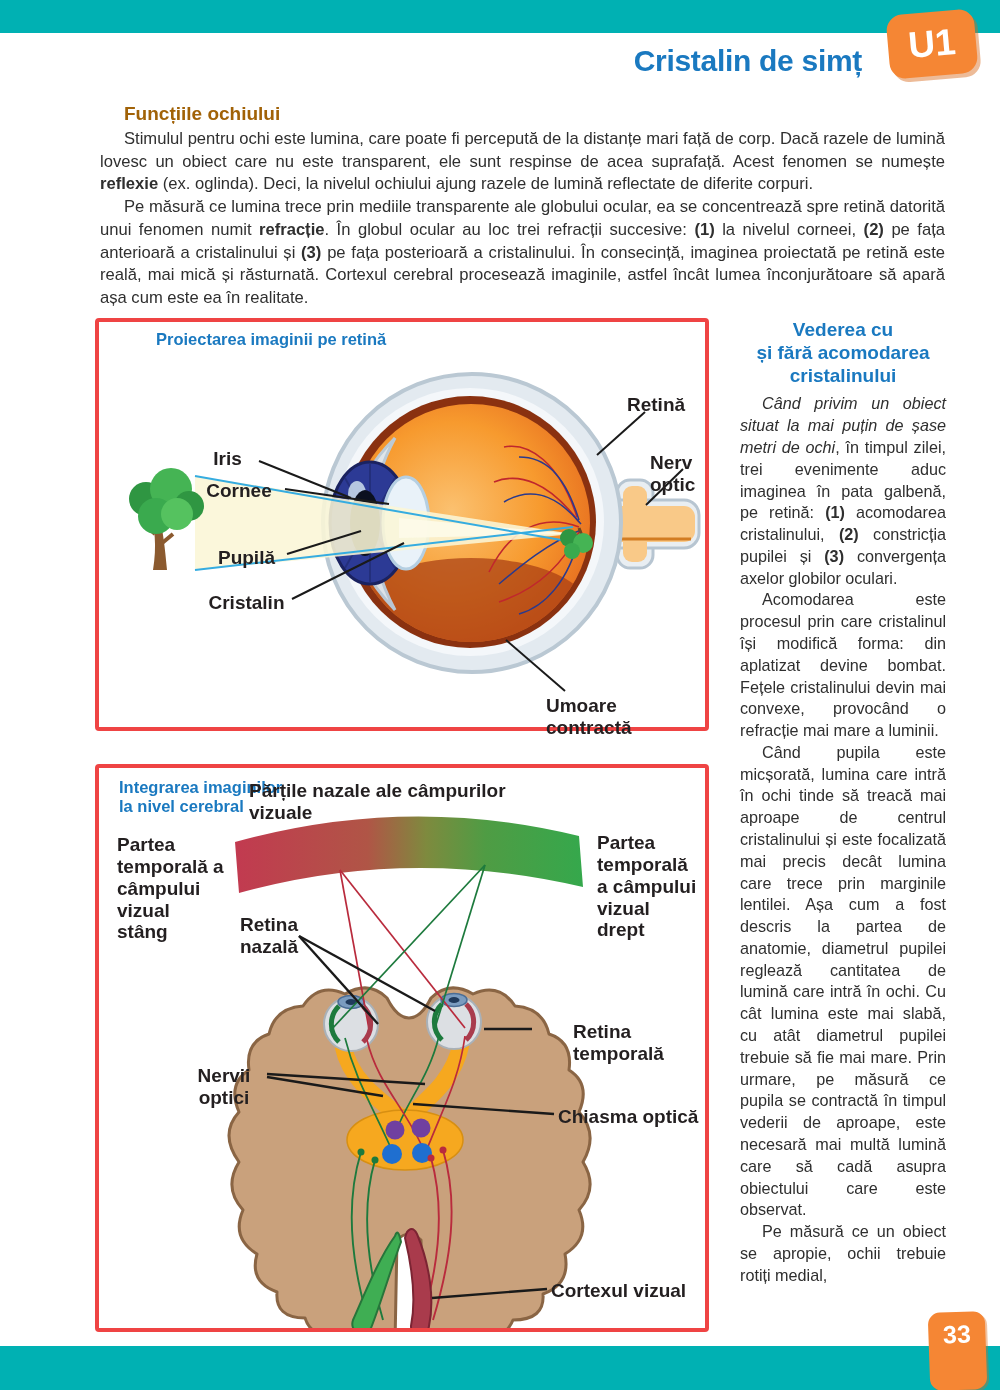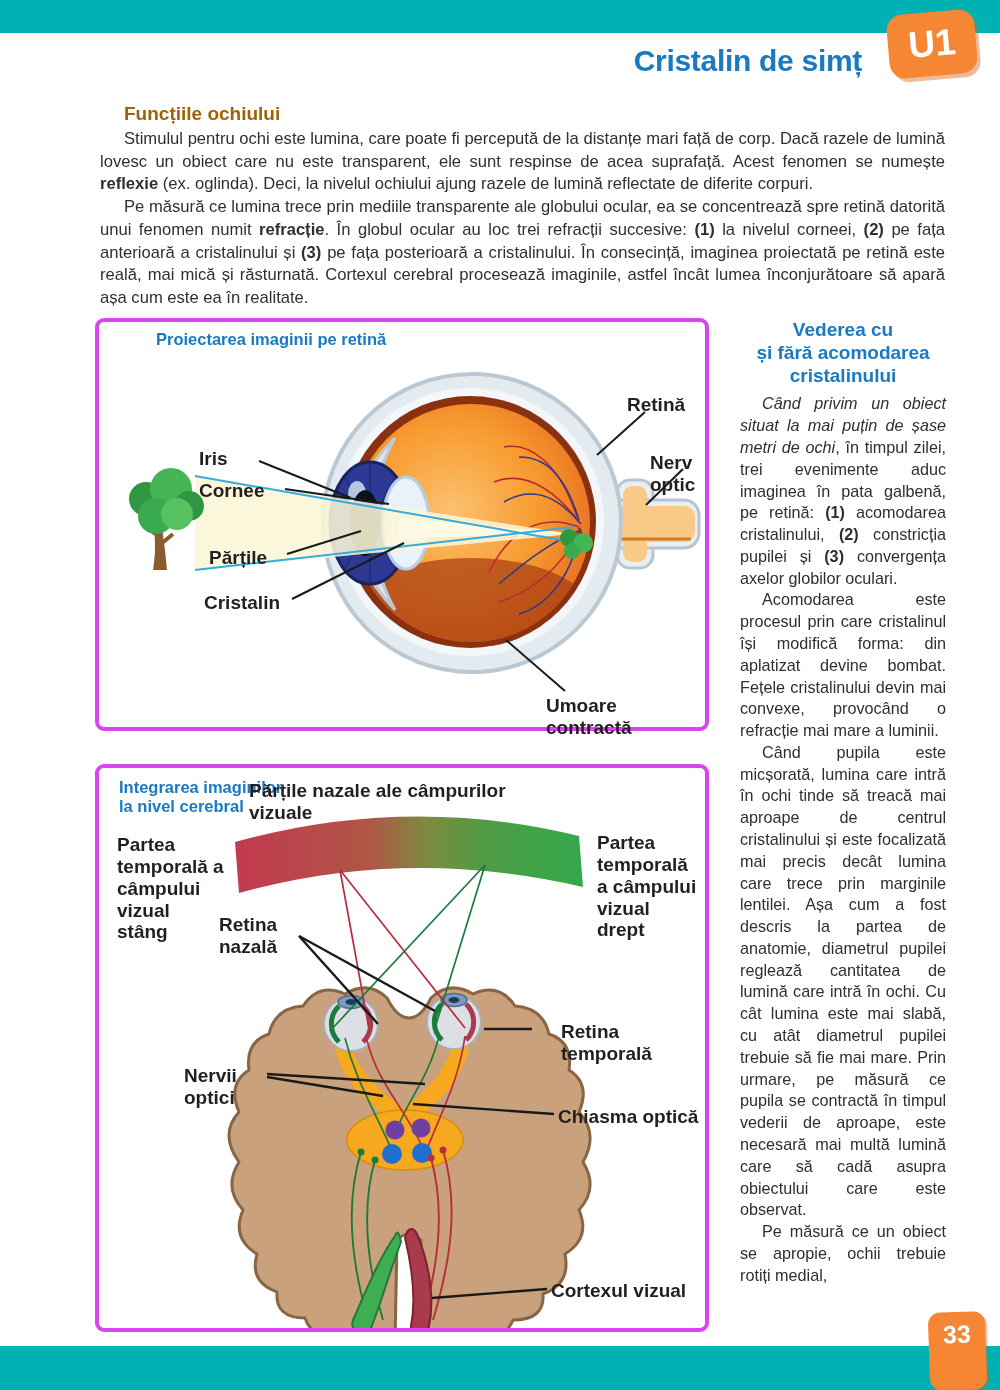--- a/index.html
+++ b/index.html
@@ -22,29 +22,29 @@
   .page-badge{
     position:absolute;left:929px;top:1312px;width:57px;height:78px;background:#f58634;
     border-radius:12px;transform:rotate(-2deg);color:#fff;font-weight:bold;font-size:25px;
     text-align:center;padding-top:8px;box-sizing:border-box;
     box-shadow:2px 2px 0 rgba(214,104,27,.4);
   }
   .intro{position:absolute;left:100px;top:103px;width:845px;color:#2f2f2f;}
   .intro h2{margin:0 0 3px 24px;font-size:19px;color:#a16207;font-weight:bold;}
   .intro p{margin:0;font-size:16.6px;line-height:1.37;text-align:justify;text-indent:24px;}
   .card{
-    position:absolute;background:#fff;border:4px solid #d946ef;border-radius:9px;
+    position:absolute;background:#fff;border:4px solid #ef4444;border-radius:4px;
     box-sizing:border-box;
   }
   #card1{left:95px;top:318px;width:614px;height:413px;}
   #card2{left:95px;top:764px;width:614px;height:568px;}
   .card svg{position:absolute;left:0;top:0;}
   .dg-title{position:absolute;font-weight:bold;color:#1a79c0;font-size:16.5px;line-height:1.18;}
   .dlabel{position:absolute;font-weight:bold;font-size:19px;color:#231f20;line-height:1.15;}
-  .tr{text-align:left;}
+  .tr{text-align:center;}
   .tc{text-align:left;}
   .sidebar{position:absolute;left:740px;top:319px;width:206px;color:#2f2f2f;}
   .sb-title{
     text-align:center;font-weight:bold;font-size:19px;color:#1a79c0;
     line-height:1.2;margin:0 0 6px 0;
   }
   .sidebar p{margin:0;font-size:16.2px;line-height:1.345;text-align:justify;text-indent:22px;}
 </style>
 </head>
 <body>
@@ -136,21 +136,21 @@
       <line x1="193" y1="277" x2="305" y2="221"></line>
       <line x1="546" y1="90" x2="498" y2="133"></line>
       <line x1="584" y1="147" x2="547" y2="183"></line>
       <line x1="466" y1="369" x2="407" y2="318"></line>
     </g>
   </svg>
 
   <div class="dg-title" style="left:57px;top:8px;">Proiectarea imaginii pe retină</div>
   <div class="dlabel tr" style="left:100px;top:126px;width:57px;">Iris</div>
   <div class="dlabel tr" style="left:100px;top:158px;width:80px;">Cornee</div>
-  <div class="dlabel tr" style="left:110px;top:225px;width:75px;">Părțile</div>
+  <div class="dlabel tr" style="left:110px;top:225px;width:75px;">Pupilă</div>
   <div class="dlabel tr" style="left:105px;top:270px;width:85px;">Cristalin</div>
   <div class="dlabel" style="left:528px;top:72px;">Retină</div>
   <div class="dlabel" style="left:551px;top:130px;">Nerv optic</div>
   <div class="dlabel" style="left:447px;top:373px;">Umoare contractă</div>
 </div>
 
 <div class="card" id="card2">
   <svg width="606" height="560" viewBox="0 0 606 560">
     <defs>
       <linearGradient id="band" x1="0" y1="0" x2="1" y2="0">
@@ -234,21 +234,21 @@
   </svg>
 
   <div class="dg-title" style="left:20px;top:10px;">
     <span>Integrarea imaginilor</span><br>
     <span>la nivel cerebral</span>
   </div>
   <div class="dlabel tc" style="left:150px;top:12px;width:320px;">Părțile nazale ale câmpurilor vizuale</div>
   <div class="dlabel" style="left:18px;top:66px;width:108px;">Partea temporală a câmpului vizual stâng</div>
   <div class="dlabel" style="left:498px;top:64px;width:100px;">Partea temporală a câmpului vizual drept</div>
   <div class="dlabel tr" style="left:120px;top:146px;width:100px;">Retina nazală</div>
-  <div class="dlabel" style="left:425px;top:253px;padding-left:37px;">Retina temporală</div>
+  <div class="dlabel" style="left:437px;top:253px;padding-left:37px;">Retina temporală</div>
   <div class="dlabel tr" style="left:85px;top:297px;width:80px;">Nervii optici</div>
   <div class="dlabel" style="left:459px;top:338px;">Chiasma optică</div>
   <div class="dlabel" style="left:452px;top:512px;">Cortexul vizual</div>
 </div>
 
 <div class="sidebar">
   <div class="sb-title">
     <span>Vederea cu</span><br>
     <span>și fără acomodarea</span><br>
     <span>cristalinului</span>

